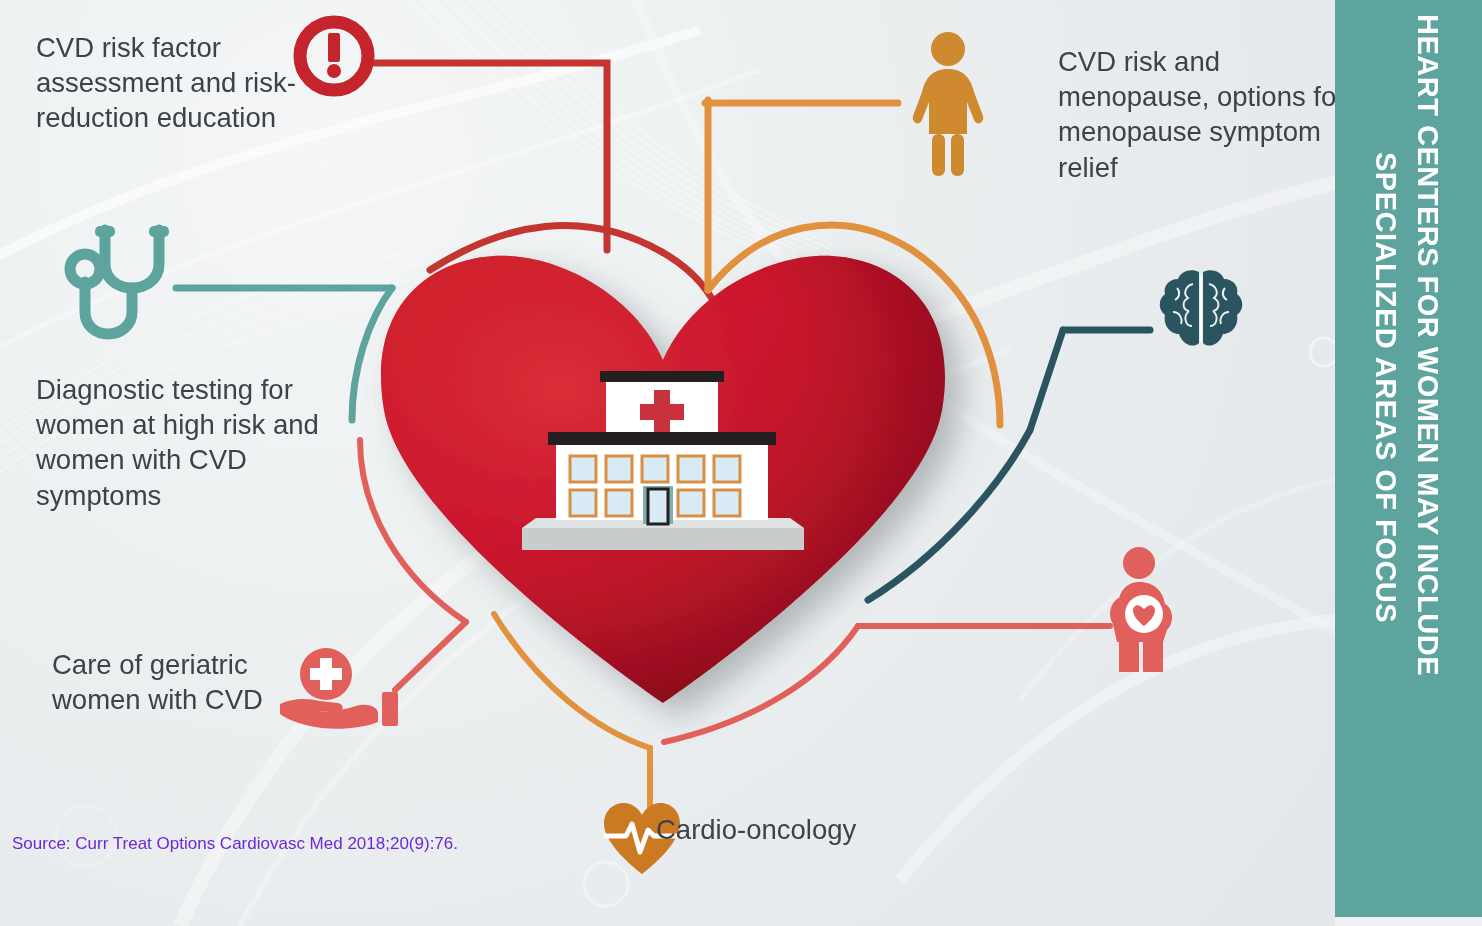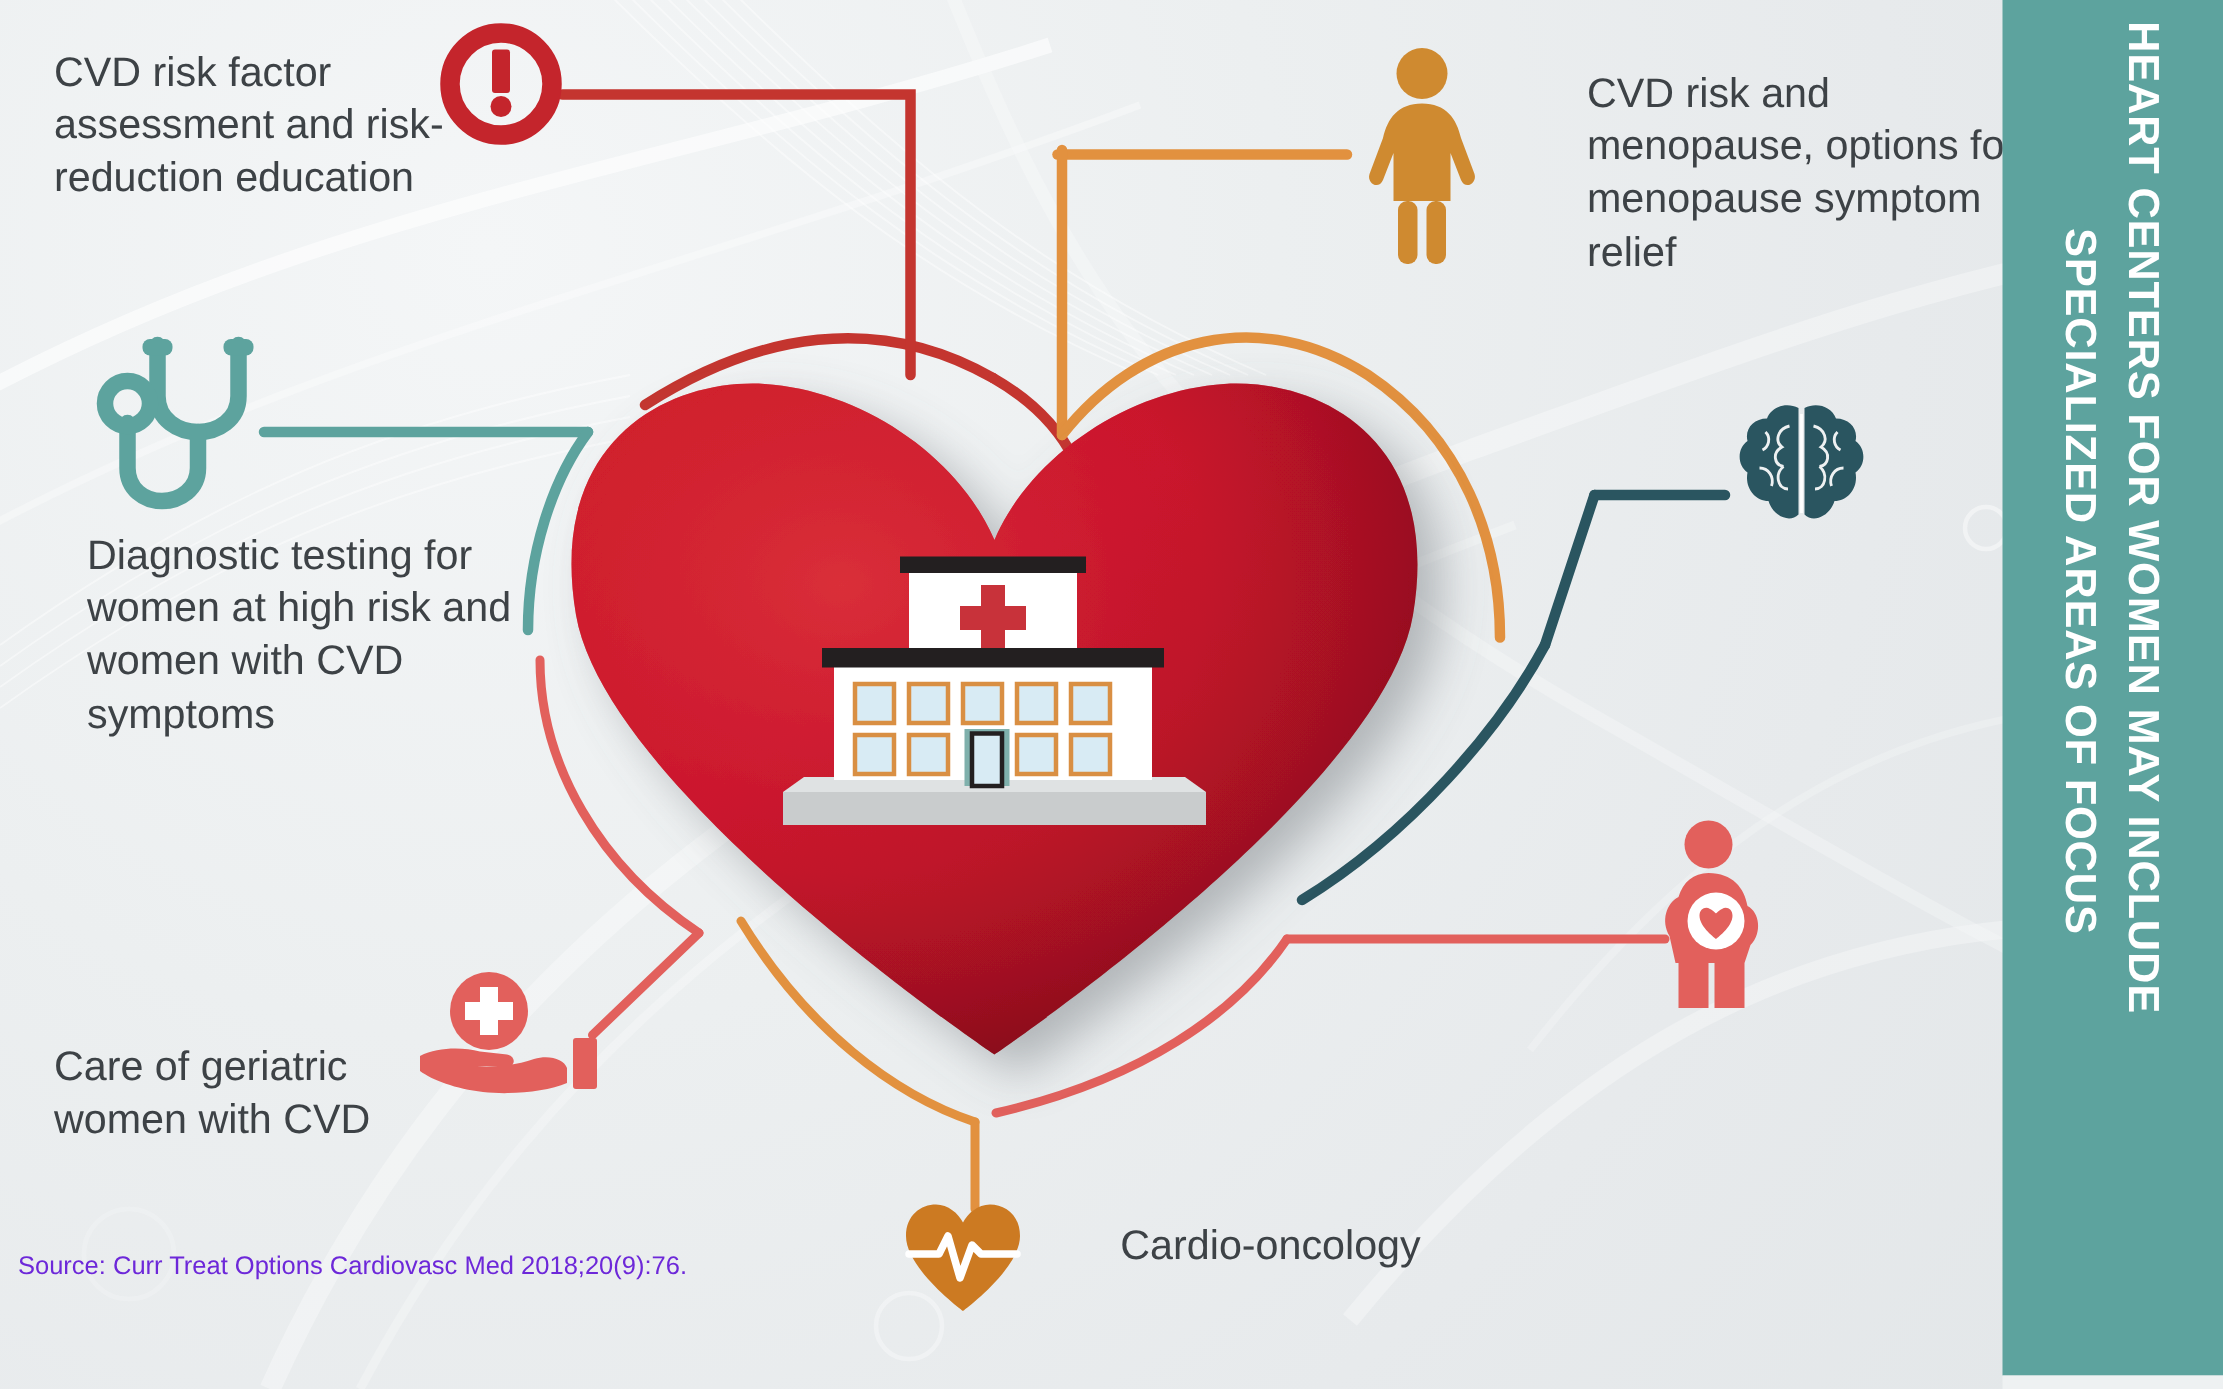--- a/index.html
+++ b/index.html
@@ -32,25 +32,25 @@
     line-height:1;
   }
   .vtext.l1{ left:1442px; top:14px; }
   .vtext.l2{ left:1400px; top:152px; }
   .vrot{ transform:rotate(90deg); }
 
   
   .label{position:absolute;color:#3d4246;font-size:27.5px;line-height:1.28;}
   .lbl-risk       {left:36px;  top:30px;  width:290px;}
   .lbl-meno       {left:1039px;top:44px;  width:320px;margin-left:19px;}
-  .lbl-diag       {left:36px;  top:352px; width:290px;margin-left:22px;}
-  .lbl-geri       {left:36px;  top:647px; width:250px;margin-top:46px;}
+  .lbl-diag       {left:36px;  top:372px; width:290px;}
+  .lbl-geri       {left:52px;  top:647px; width:250px;}
   .lbl-neuro      {left:1066px;top:370px; width:250px;}
   .lbl-preg       {left:862px; top:644px; width:250px;}
-  .lbl-onco       {left:697px; top:812px; width:300px;text-align:center;}
+  .lbl-onco       {left:656px; top:812px; width:300px;}
 
   .source{position:absolute;left:12px;top:834px;font-size:17px;color:#6d28d9;}
 
   
   .icons{position:absolute;inset:0;}
   .icon{position:absolute;}
 </style>
 </head>
 <body>
 

